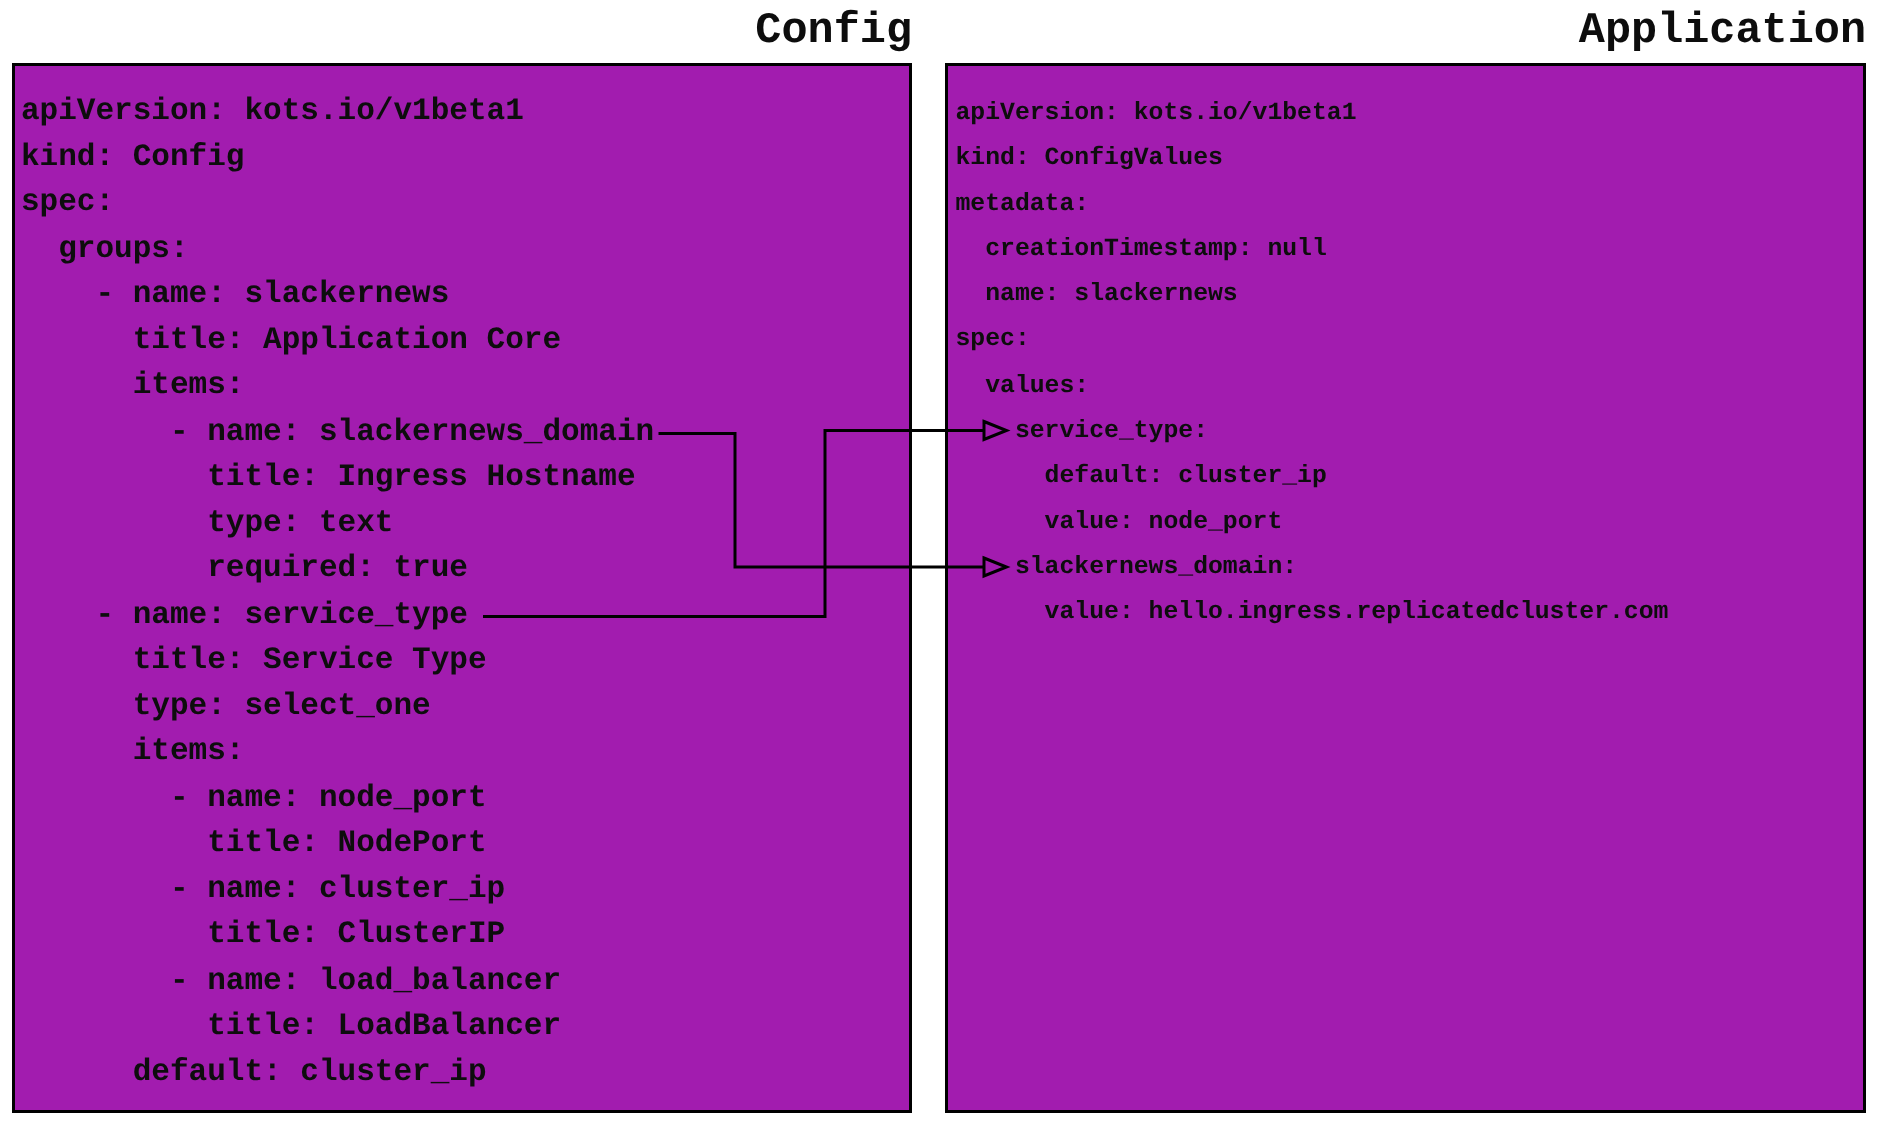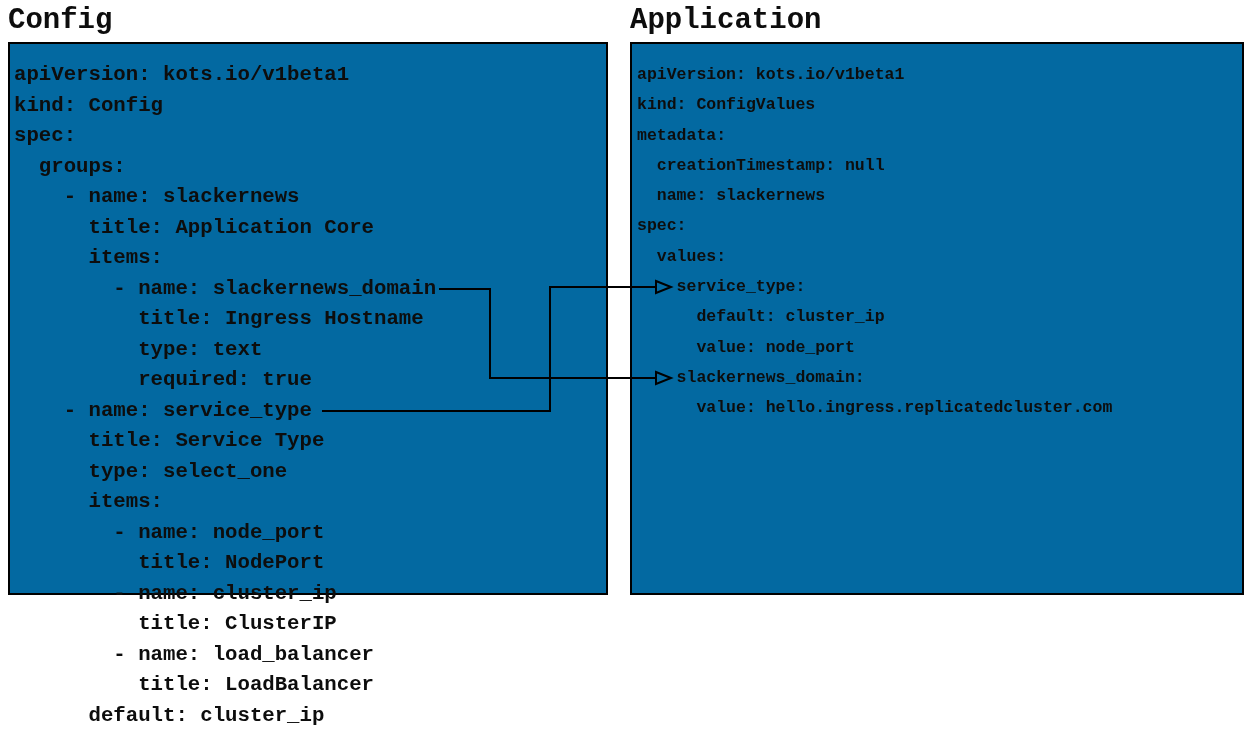--- a/index.html
+++ b/index.html
@@ -12,36 +12,36 @@
     width: 1258px;
     height: 756px;
     background: #ffffff;
     overflow: hidden;
     font-family: "Liberation Mono", "DejaVu Sans Mono", monospace;
     color: #0d0d0d;
   }
   .panel-title {
     position: absolute;
     top: 3px;
-    text-align: left;
+    text-align: right;
     font-size: 29px;
     font-weight: bold;
     line-height: 36px;
     letter-spacing: 0;
     white-space: nowrap;
   }
   .panel-title.left  { left: 8px;   width: 600px; }
   .panel-title.right { left: 630px; width: 614px; }
   .code-box {
     position: absolute;
     top: 42px;
-    height: 553px;
+    height: 700px;
     box-sizing: border-box;
     border: 2px solid #000000;
-    background: #0369a1;
+    background: #a21caf;
   }
   .code-box.left-box  { left: 8px;   width: 600px; }
   .code-box.right-box { left: 630px; width: 614px; }
   pre.code {
     margin: 0;
     font-family: "Liberation Mono", "DejaVu Sans Mono", monospace;
     font-weight: bold;
     color: #0d0d0d;
     white-space: pre;
   }

